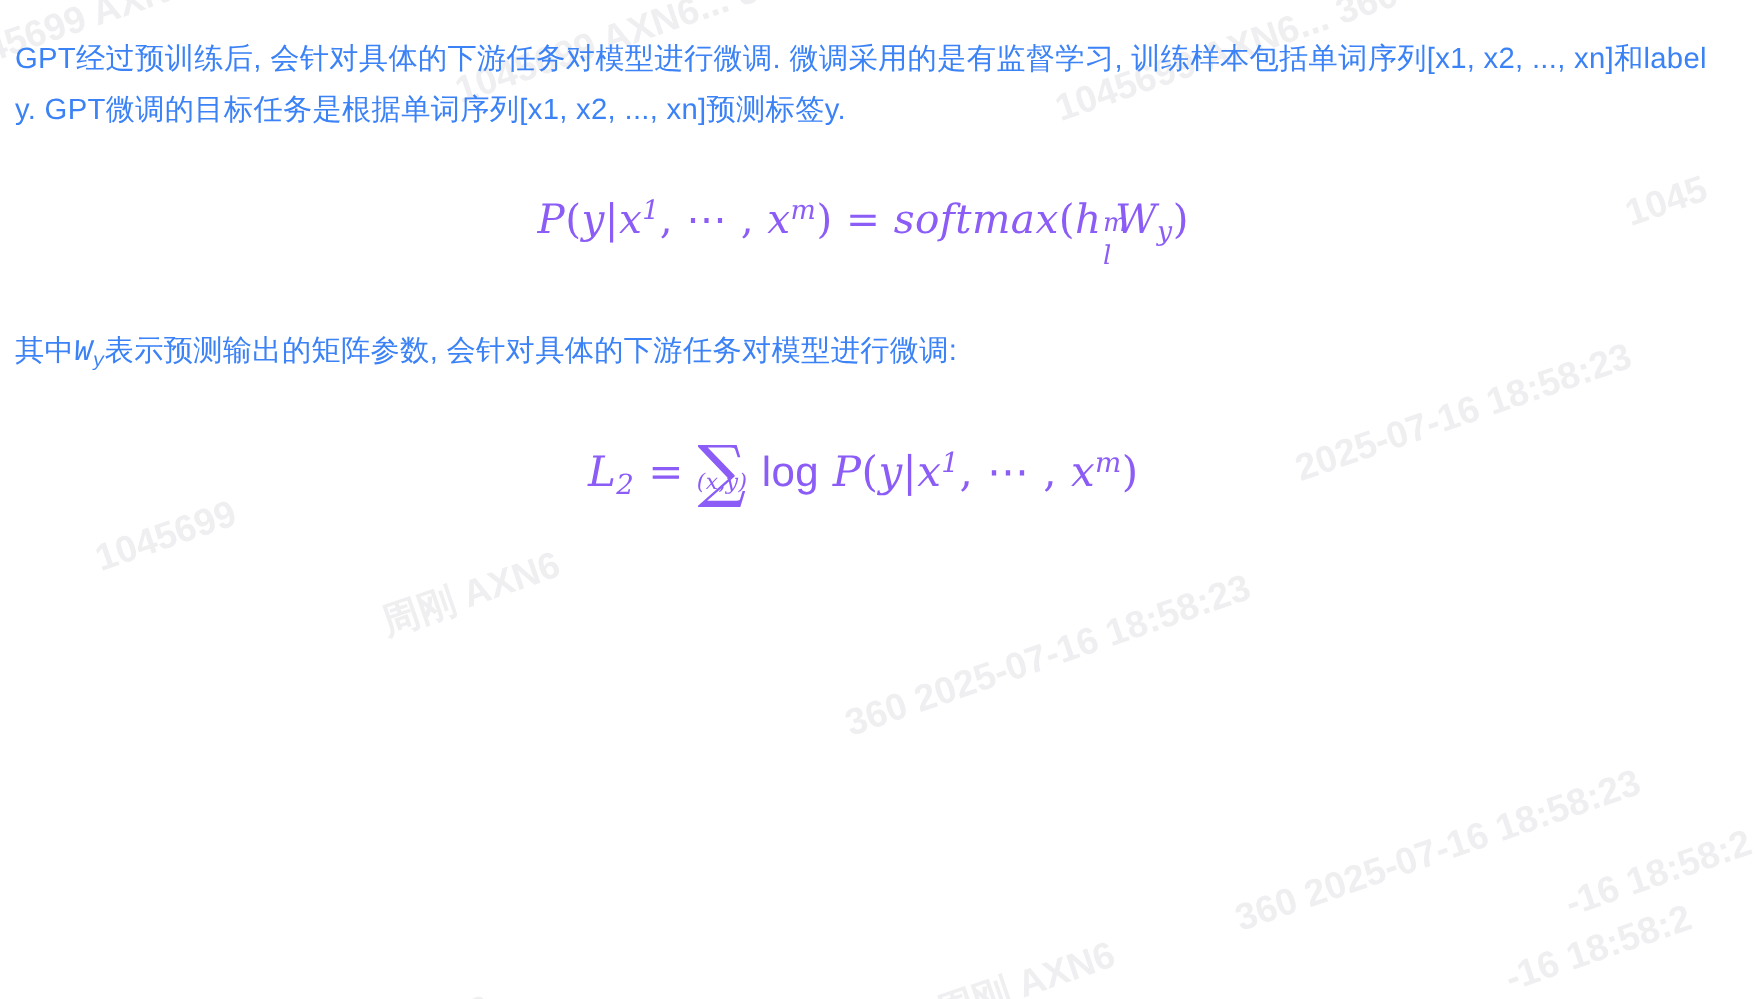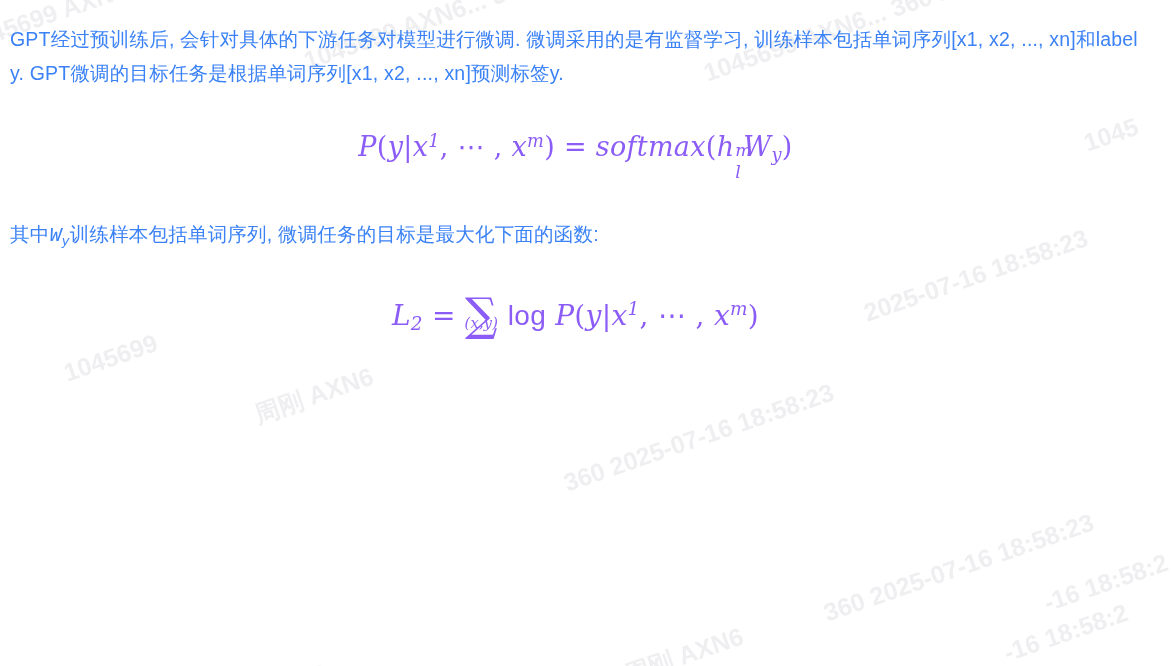--- a/index.html
+++ b/index.html
@@ -180,21 +180,21 @@
 </div>
 
 <div class="page">
 
   <p class="para para-1">GPT经过预训练后, 会针对具体的下游任务对模型进行微调. 微调采用的是有监督学习, 训练样本包括单词序列[x1, x2, ..., xn]和label y. GPT微调的目标任务是根据单词序列[x1, x2, ..., xn]预测标签y.</p>
 
   <div class="formula formula-1">
     <span class="mi">P</span><span class="mi-up">(</span><span class="mi">y</span><span class="mi-up">|</span><span class="mi">x</span><sup class="msup">1</sup><span class="mi-up">,&nbsp;⋯&nbsp;,&nbsp;</span><span class="mi">x</span><sup class="msup">m</sup><span class="mi-up">)</span><span class="mi-up">&nbsp;=&nbsp;</span><span class="mi">softmax</span><span class="mi-up">(</span><span class="mi">h</span><span class="subsup"><span class="sup">m</span><span class="sub">l</span></span><span style="display:inline-block;width:9px"></span><span class="mi">W</span><sub class="msub">y</sub><span class="mi-up">)</span>
   </div>
 
-  <p class="para para-2"><span>其中</span><span class="inline-math">W<sub class="msub">y</sub></span><span>训练样本包括单词序列, 微调任务的目标是最大化下面的函数:</span></p>
+  <p class="para para-2"><span>其中</span><span class="inline-math">W<sub class="msub">y</sub></span><span>表示预测输出的矩阵参数, 会针对具体的下游任务对模型进行微调:</span></p>
 
   <div class="formula formula-2">
     <span class="mi">L</span><sub class="msub">2</sub><span class="mi-up">&nbsp;=&nbsp;</span><span class="bigsum"><span class="sym">∑</span><span class="under">(x,y)</span></span><span style="display:inline-block;width:10px"></span><span class="op-rm">log</span>&nbsp;<span class="mi">P</span><span class="mi-up">(</span><span class="mi">y</span><span class="mi-up">|</span><span class="mi">x</span><sup class="msup">1</sup><span class="mi-up">,&nbsp;⋯&nbsp;,&nbsp;</span><span class="mi">x</span><sup class="msup">m</sup><span class="mi-up">)</span>
   </div>
 
   <div class="block-gap-1"></div>
 
 
 
 </div>

